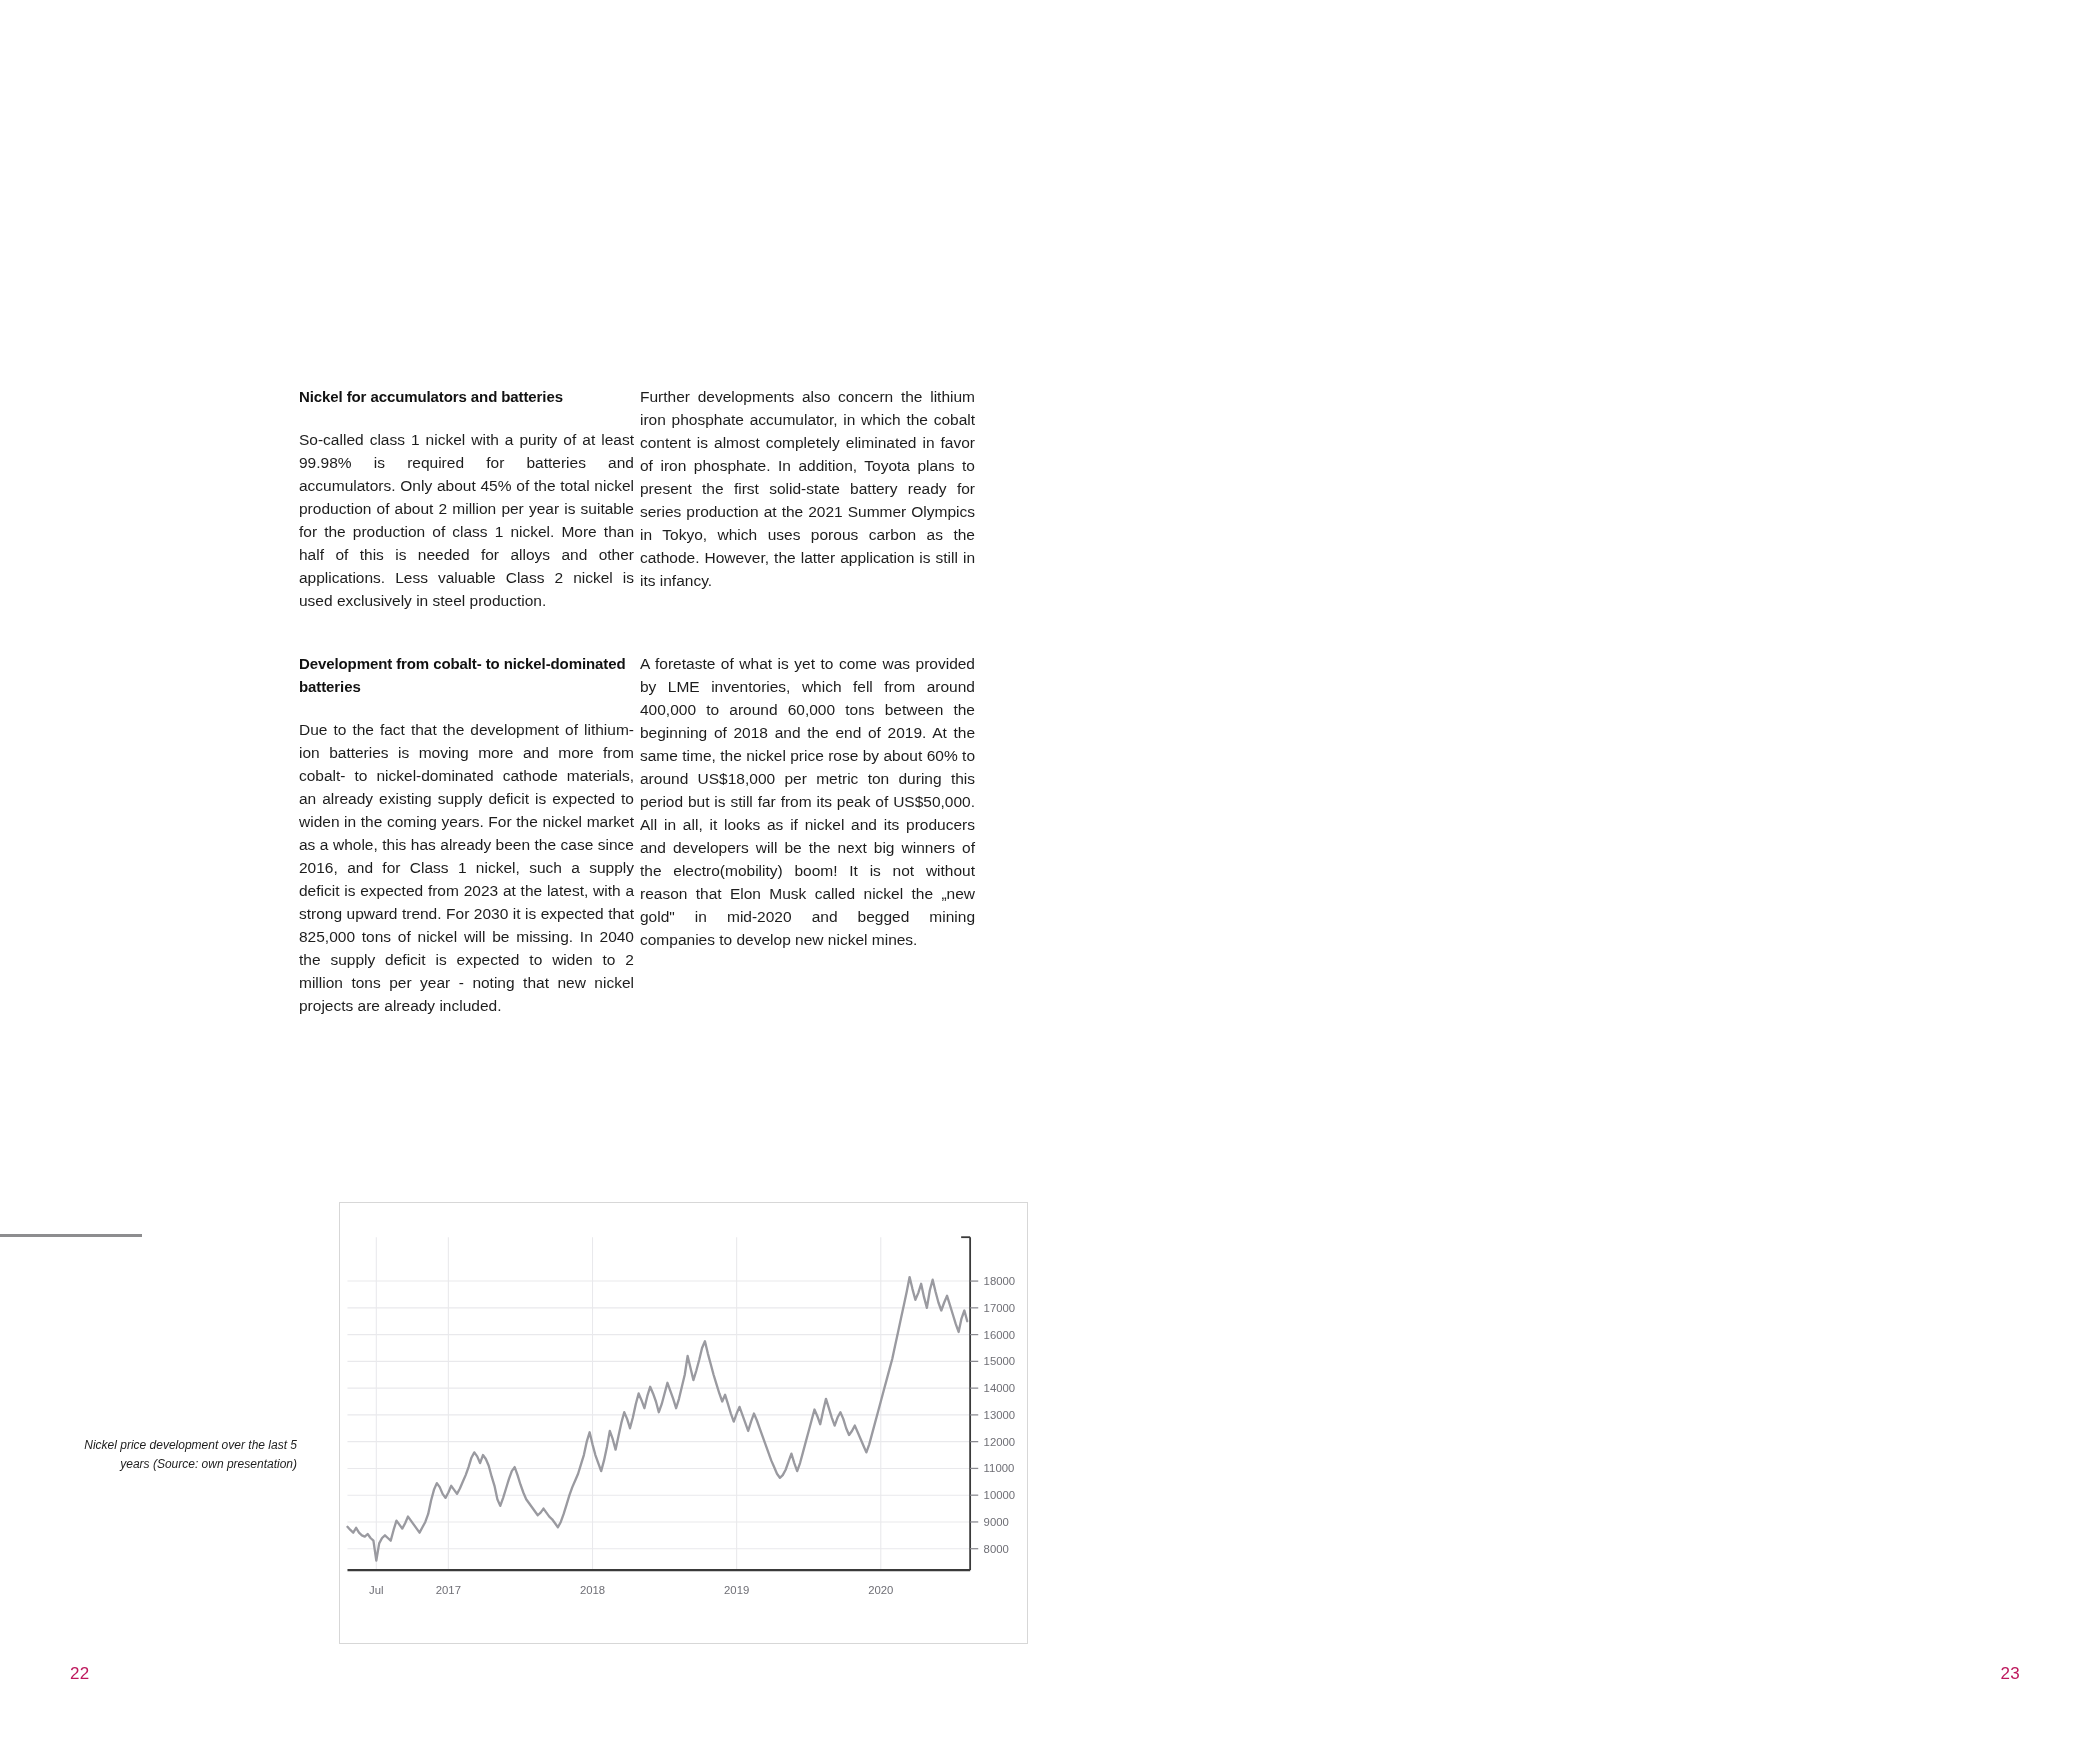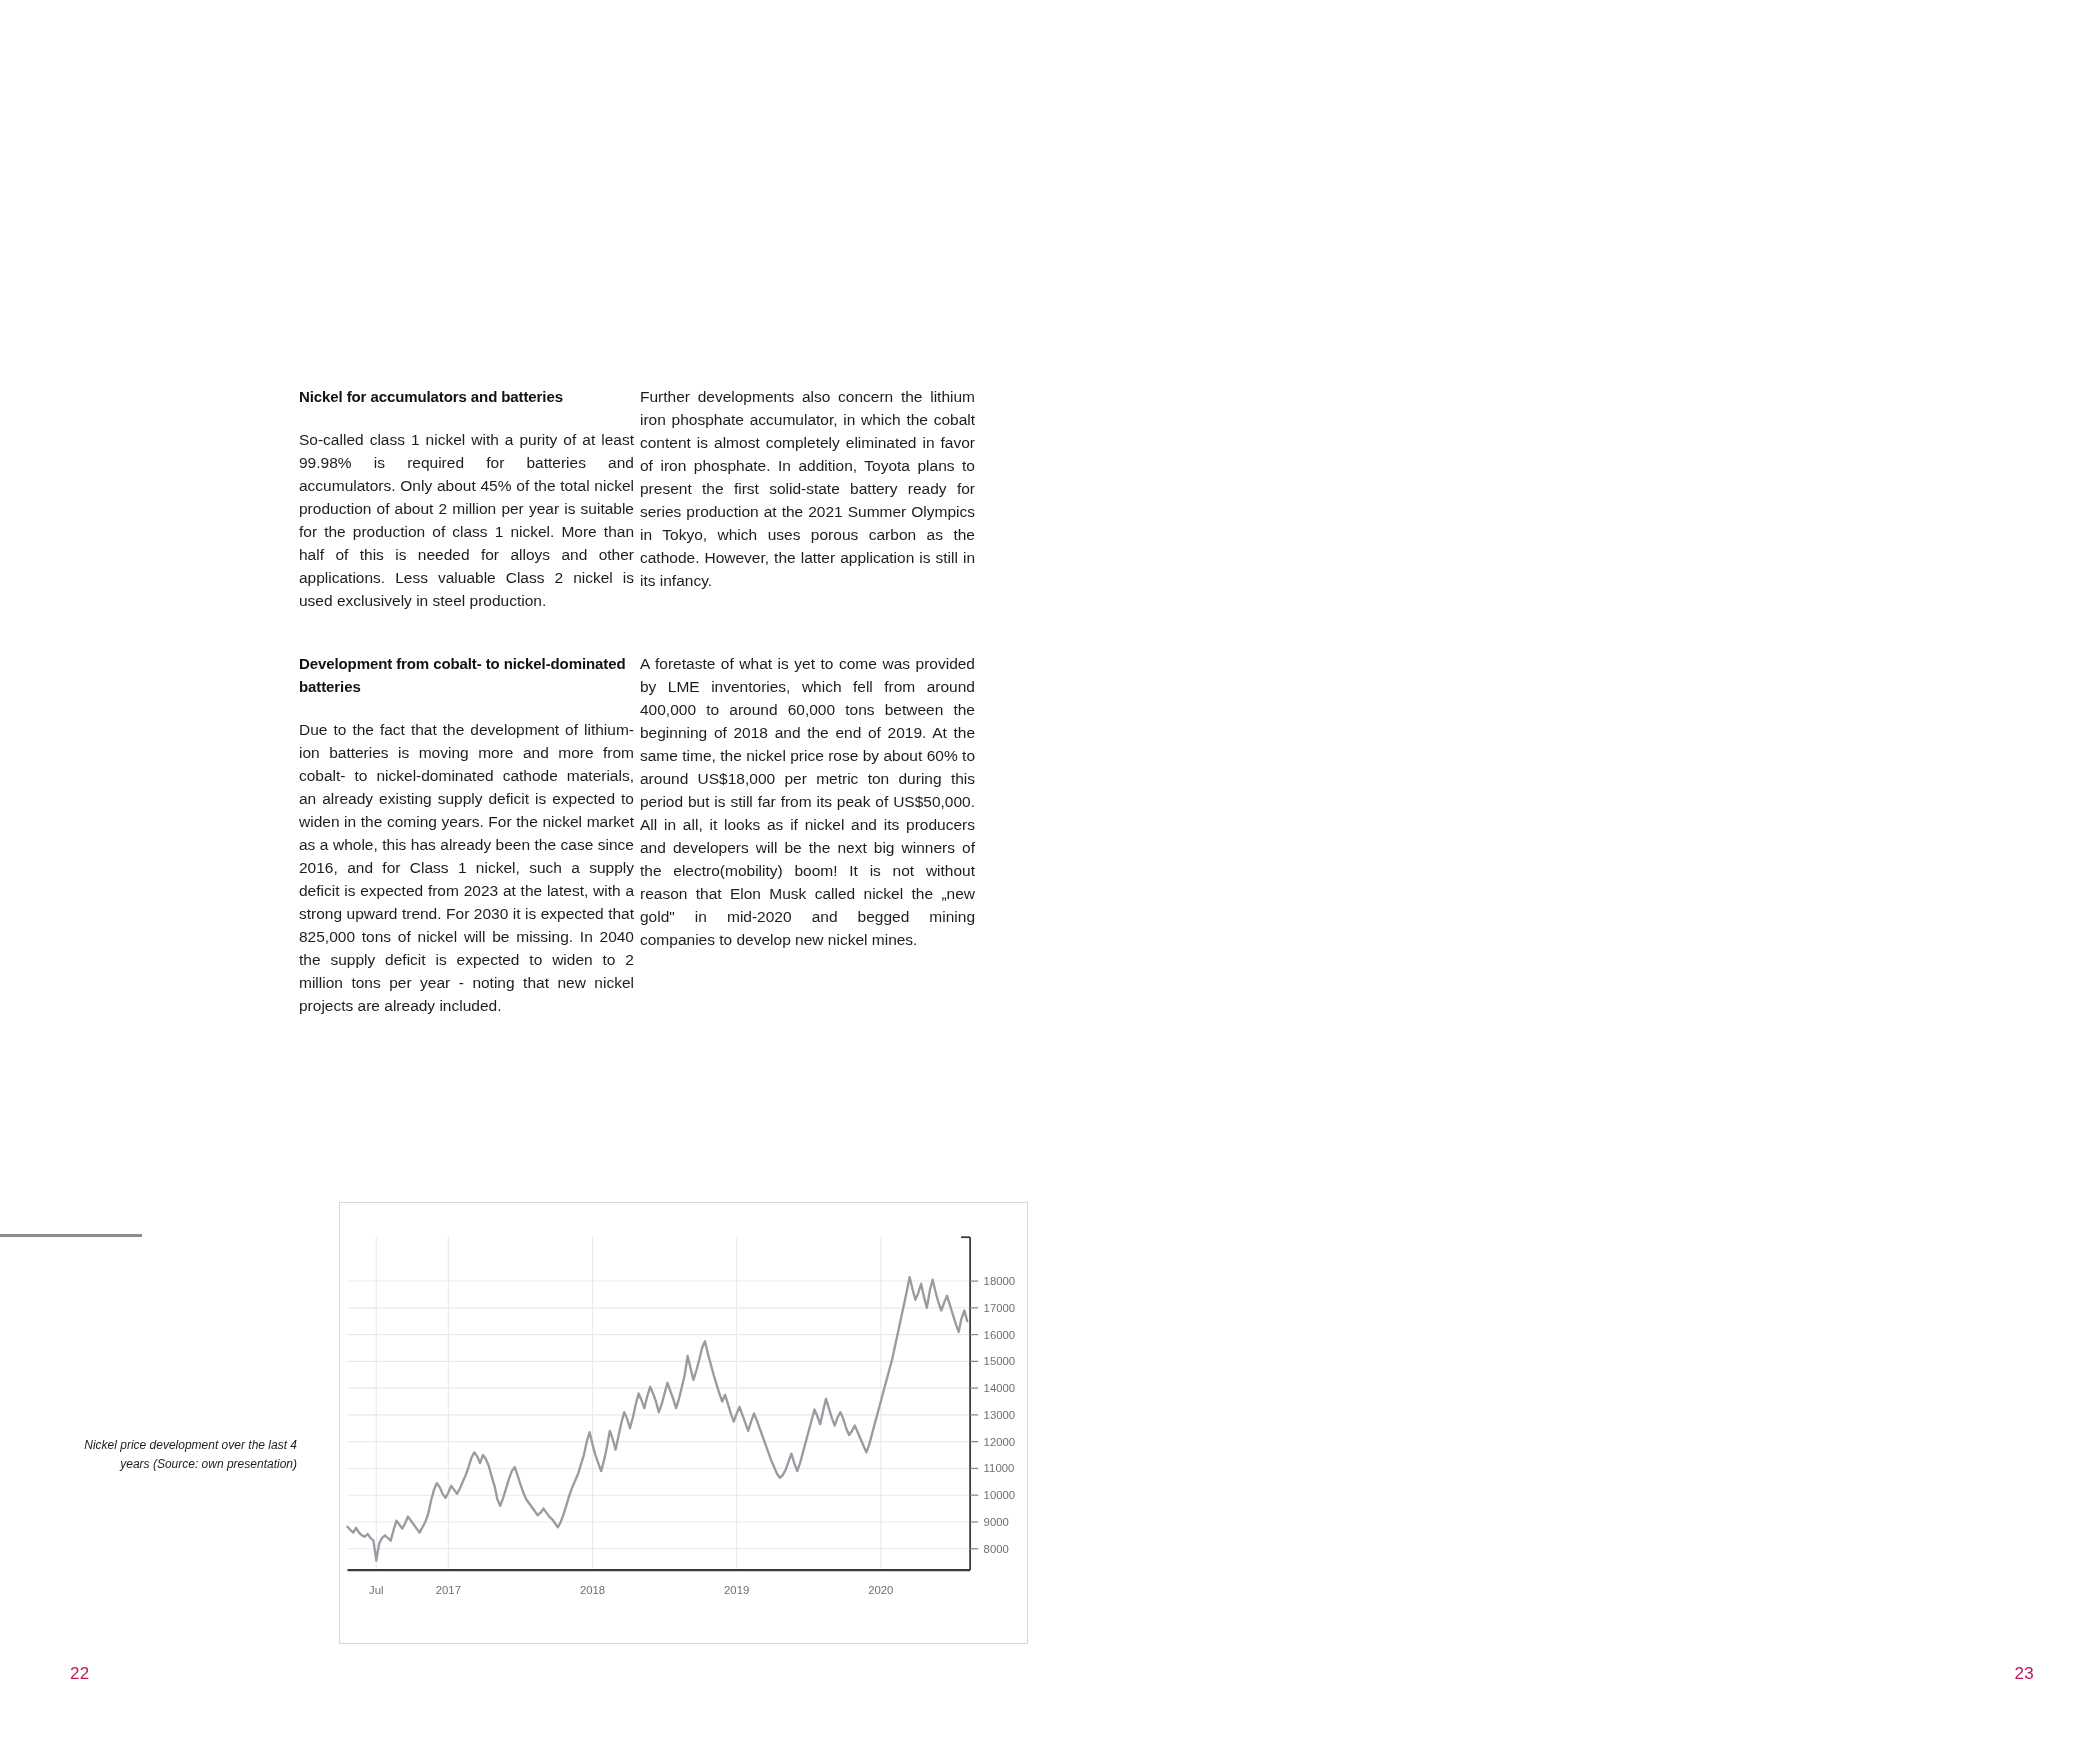--- a/index.html
+++ b/index.html
@@ -43,21 +43,21 @@
 
   
   .folio {
     position: absolute;
     bottom: 74px;
     font-size: 17px;
     color: #be185d;
     letter-spacing: 0.3px;
   }
   .folio-left  { left: 70px; }
-  .folio-right { right: 66px; }
+  .folio-right { right: 80px; }
 
   
   .col {
     position: absolute;
     font-size: 15.5px;
     line-height: 23px;
     text-align: justify;
     text-justify: inter-word;
     hyphens: manual;
     color: #1d1d1d;
@@ -184,21 +184,21 @@
           <text x="715" y="91.26923076923077" class="axis-label ylab">18000</text>
           <line x1="8" y1="408" x2="700" y2="408" stroke="#3a3a3a" stroke-width="2.4"></line>
           <text x="40.0370370370448" y="434" class="axis-label xlab">Jul</text>
           <text x="120.12962962963856" y="434" class="axis-label xlab">2017</text>
           <text x="280.31481481482615" y="434" class="axis-label xlab">2018</text>
           <text x="440.5000000000137" y="434" class="axis-label xlab">2019</text>
           <text x="600.6851851852011" y="434" class="axis-label xlab">2020</text>
         </svg>
     </figure>
 
-    <div class="chart-caption">Nickel price development over the last 4 years (Source: own presentation)</div>
+    <div class="chart-caption">Nickel price development over the last 5 years (Source: own presentation)</div>
 
     <div class="folio folio-left">22</div>
   </div>
 
   <div class="page page-right">
 
     <div class="folio folio-right">23</div>
   </div>
 </div>
 

